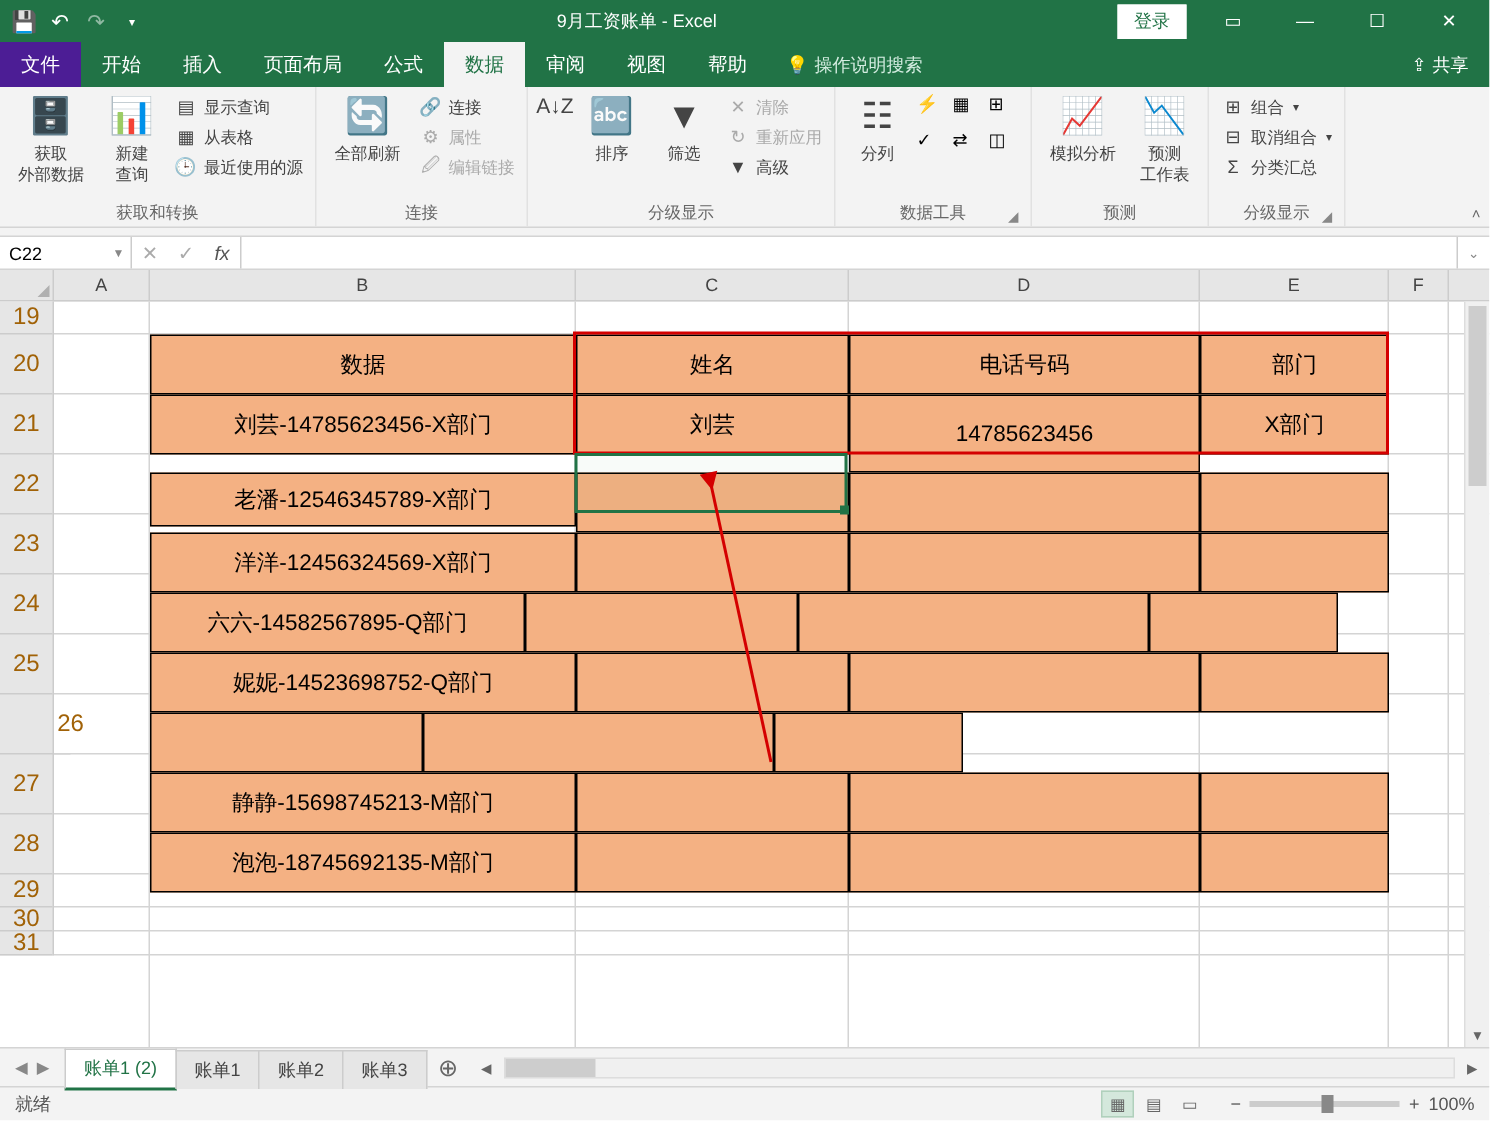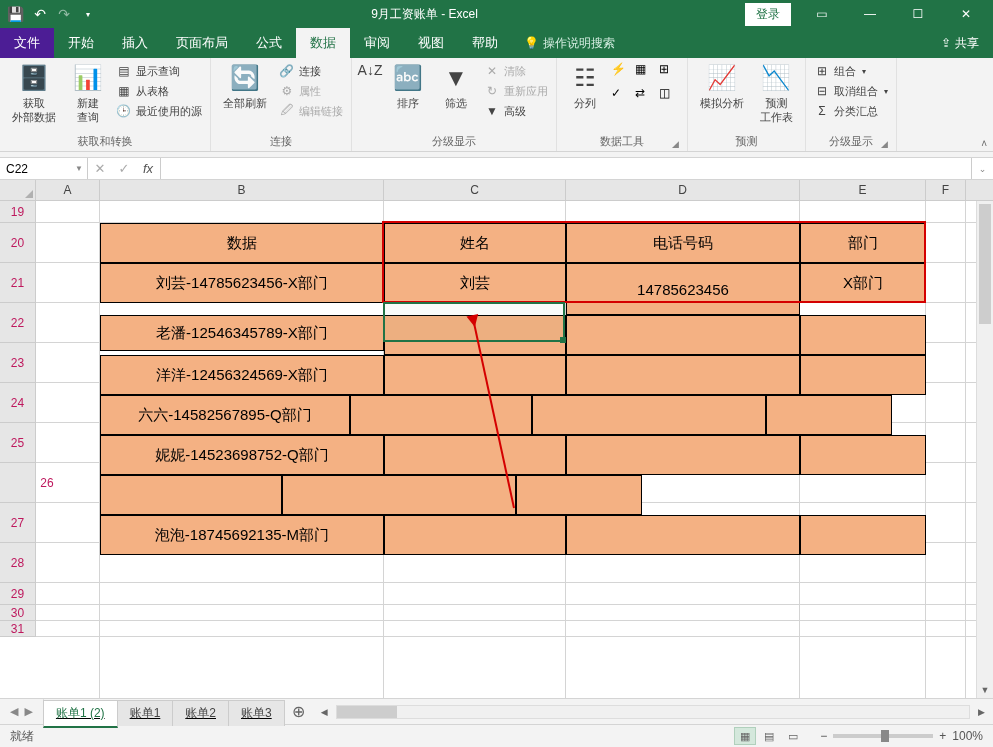--- a/index.html
+++ b/index.html
@@ -49,41 +49,41 @@
 
   .spacer-row { height:6px; background:#f3f3f3; border-bottom:1px solid #d4d4d4; }
 
   
   .grid-container { position:relative; height: calc(747px - 28px - 30px - 94px - 22px - 6px - 26px - 23px); overflow:hidden; background:#fff; }
   .corner { position:absolute; left:0; top:0; width:36px; height:21px; background:#e6e6e6; border-right:1px solid #ccc; border-bottom:1px solid #ccc; }
   .corner::after{content:"";position:absolute;right:2px;bottom:2px;width:0;height:0;border-left:8px solid transparent;border-bottom:8px solid #b0b0b0;}
   .col-headers { position:absolute; left:36px; top:0; right:0; height:21px; display:flex; background:#e6e6e6; border-bottom:1px solid #ccc; }
   .col-h { border-right:1px solid #ccc; display:flex; align-items:center; justify-content:center; font-size:12px; color:#444; }
   .row-headers { position:absolute; left:0; top:21px; width:36px; background:#e6e6e6; border-right:1px solid #ccc; }
-  .row-h { border-bottom:1px solid #ccc; display:flex; align-items:center; justify-content:center; font-size:12px; color:#be185d; }
+  .row-h { border-bottom:1px solid #ccc; display:flex; align-items:center; justify-content:center; font-size:16px; color:#a16207; }
   .cells { position:absolute; left:36px; top:21px; right:0; bottom:0; }
   .gridlines-v { position:absolute; top:0; bottom:0; border-right:1px solid #d4d4d4; }
   .gridlines-h { position:absolute; left:0; right:0; border-bottom:1px solid #d4d4d4; }
 
   .tbl { position:absolute; display:flex; flex-direction:column; }
   .tbl .trow { display:flex; }
   .tbl .tcell { background:#f4b183; border:1px solid #000; display:flex; align-items:center; justify-content:center; font-size:15px; color:#000; }
   .redbox { position:absolute; border:2px solid #d40000; pointer-events:none; }
   .selection { position:absolute; border:2px solid #217346; background:rgba(33,115,70,0.03); pointer-events:none; }
   .selection::after { content:""; position:absolute; right:-3px; bottom:-3px; width:6px; height:6px; background:#217346; }
   .arrow-svg { position:absolute; pointer-events:none; }
 
   .vscroll { position:absolute; right:0; top:21px; bottom:0; width:17px; background:#f0f0f0; border-left:1px solid #ddd; }
   .vscroll .thumb { position:absolute; left:2px; right:2px; top:3px; height:120px; background:#cdcdcd; }
   .vscroll .arr { position:absolute; left:0; right:0; height:17px; display:flex;align-items:center;justify-content:center;font-size:9px;color:#666;}
 
   
   .sheettabs-row { height:26px; border-top:1px solid #d4d4d4; display:flex; align-items:stretch; background:#f3f3f3; }
   .sheet-nav { display:flex; align-items:center; gap:6px; padding:0 10px; color:#888; font-size:11px; border-right:1px solid #ddd; }
-  .sheet-tabs { display:flex; align-items:flex-start;text-decoration:underline; }
+  .sheet-tabs { display:flex; align-items:center; }
   .sheet-tab { padding:4px 12px; border:1px solid #ccc; border-bottom:none; background:#fff; font-size:12px; color:#444; margin-left:-1px; position:relative; top:1px;}
   .sheet-tab.active { background:#fff; border-bottom:2px solid #217346; color:#217346; font-weight:500; }
   .sheet-tab.inactive { background:#e6e6e6; }
   .sheet-add { width:28px; display:flex;align-items:center;justify-content:center; color:#666; font-size:16px; }
   .hscroll { flex:1; display:flex; align-items:center; padding:0 4px; }
   .hscroll-track { flex:1; height:14px; background:#f0f0f0; border:1px solid #ddd; position:relative; margin:0 4px;}
   .hscroll-track .thumb{position:absolute;left:0;top:0;bottom:0;width:60px;background:#cdcdcd;}
   .hscroll .arr{font-size:9px;color:#666;padding:0 4px;}
 
   
@@ -384,20 +384,26 @@
           <div class="tcell" style="width: 182px; height: 40px;"></div>
           <div class="tcell" style="width: 234px; height: 40px;"></div>
           <div class="tcell" style="width: 126px; height: 40px;"></div>
         </div>
         <div class="trow">
           <div class="tcell" style="width: 182px; height: 40px;"></div>
           <div class="tcell" style="width: 234px; height: 40px;"></div>
           <div class="tcell" style="width: 126px; height: 40px;"></div>
         </div>
         <div class="trow">
+          <div class="tcell" style="width: 284px; height: 40px;">静静-15698745213-M部门</div>
+          <div class="tcell" style="width: 182px; height: 40px;"></div>
+          <div class="tcell" style="width: 234px; height: 40px;"></div>
+          <div class="tcell" style="width: 126px; height: 40px;"></div>
+        </div>
+        <div class="trow">
           <div class="tcell" style="width: 284px; height: 40px;">泡泡-18745692135-M部门</div>
           <div class="tcell" style="width: 182px; height: 40px;"></div>
           <div class="tcell" style="width: 234px; height: 40px;"></div>
           <div class="tcell" style="width: 126px; height: 40px;"></div>
         </div>
       </div>
       <div class="redbox" style="left: 346px; top: 20px; width: 544px; height: 82px;"></div>
       <div class="selection" style="left: 347px; top: 101px; width: 182px; height: 40px;"></div>
       <svg class="arrow-svg" width="300" height="300" style="left: 408px; top: 107px;">
         <defs>

